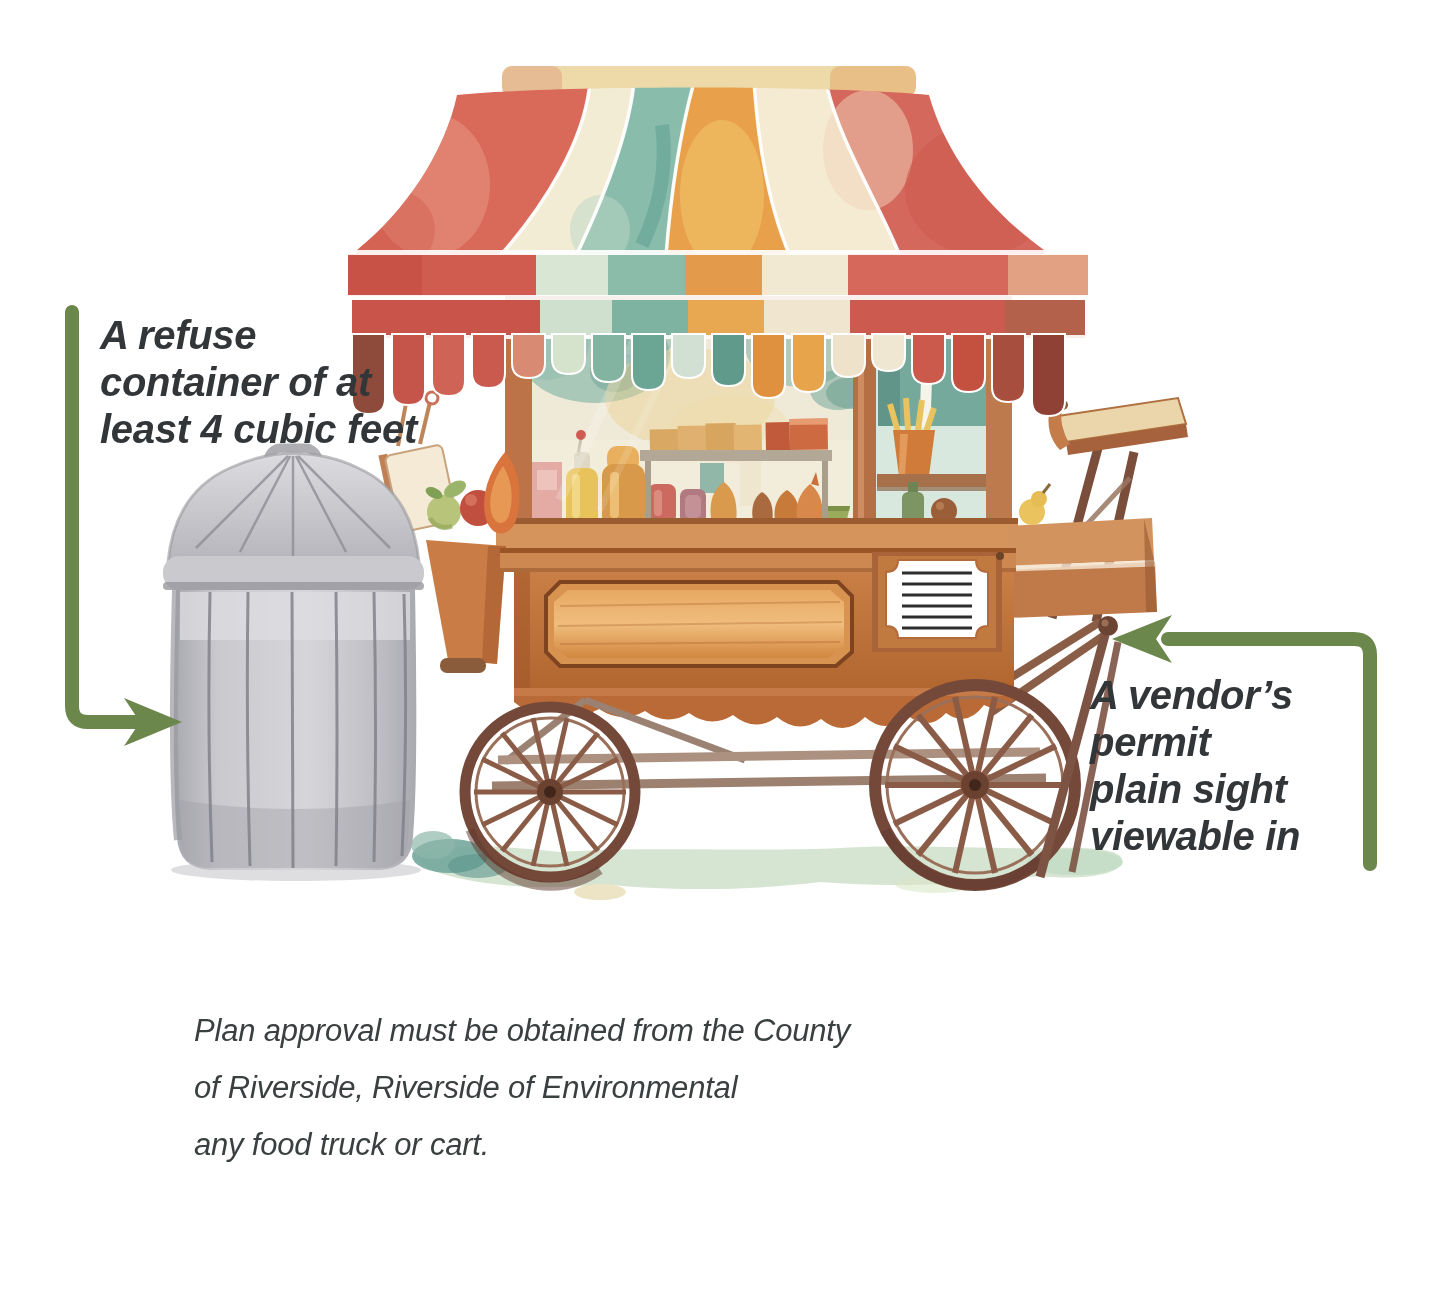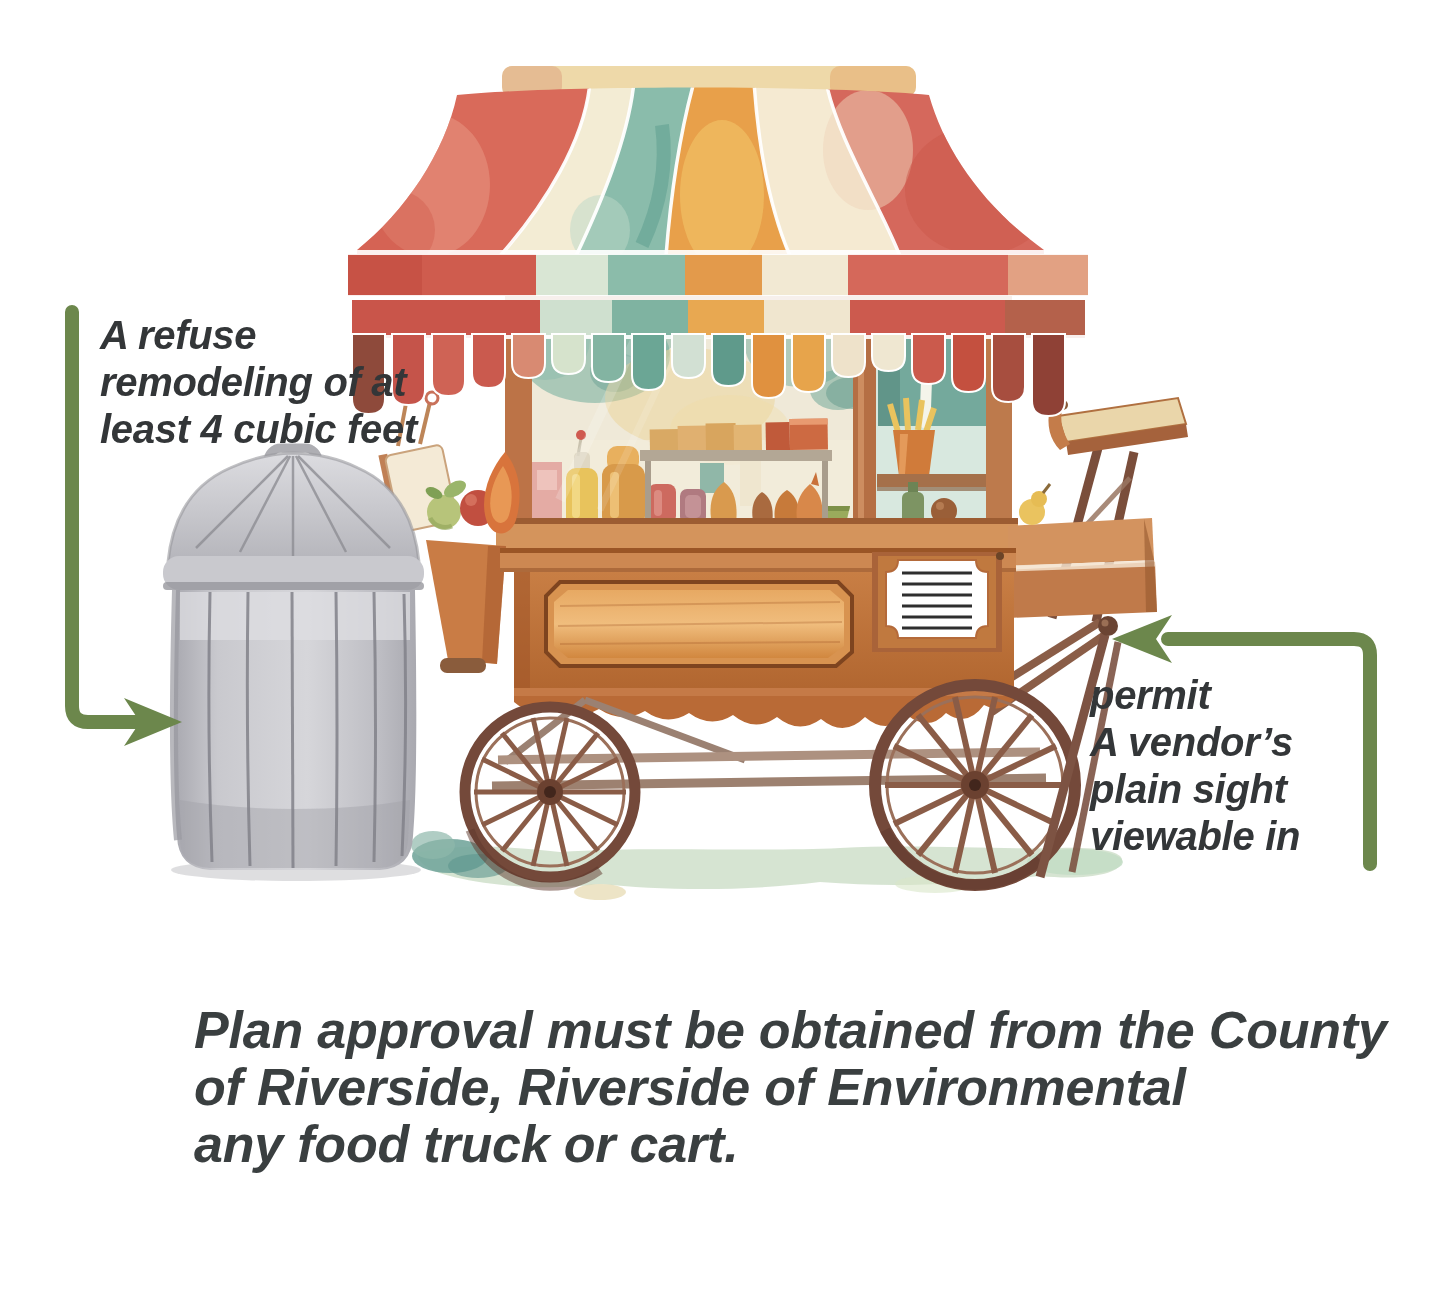--- a/index.html
+++ b/index.html
@@ -6,21 +6,21 @@
   #canvas{
     position:relative;width:1429px;height:1290px;background:#ffffff;overflow:hidden;
     font-family:"Liberation Sans", sans-serif;
   }
   .label{
     position:absolute;color:#333638;font-weight:700;font-style:italic;
     font-size:40px;line-height:47px;letter-spacing:-0.3px;white-space:nowrap;
   }
   .footer{
     position:absolute;left:194px;top:1002px;color:#3a3f40;font-style:italic;
-    font-weight:700;font-size:52px;line-height:57px;white-space:nowrap;letter-spacing:-0.2px;
+    font-weight:400;font-size:31px;line-height:57px;white-space:nowrap;letter-spacing:-0.2px;
   }
   svg{position:absolute;left:0;top:0;}
 </style>
 </head>
 <body>
 
 <div id="canvas">
 
 <svg width="1429" height="1290" viewBox="0 0 1429 1290" aria-hidden="true">
   <defs>
@@ -374,27 +374,27 @@
     <polygon points="182,722 124,698 140,722 124,746" fill="#6c874c"></polygon>
   </g>
   <g>
     <path d="M1168,639 L1354,639 Q1370,639 1370,655 L1370,864" fill="none" stroke="#6c874c" stroke-width="14" stroke-linecap="round"></path>
     <polygon points="1112,639 1172,615 1156,639 1172,663" fill="#6c874c"></polygon>
   </g>
 </svg>
 
 <div class="label" style="left:100px;top:312px;">
   <div>A refuse</div>
-  <div>remodeling of at</div>
+  <div>container of at</div>
   <div>least 4 cubic feet</div>
 </div>
 
 <div class="label" style="left:1090px;top:672px;">
+  <div>A vendor’s</div>
   <div>permit</div>
-  <div>A vendor’s</div>
   <div>plain sight</div>
   <div>viewable in</div>
 </div>
 
 <div class="footer">
   <div>Plan approval must be obtained from the County</div>
   <div>of Riverside, Riverside of Environmental</div>
   <div>any food truck or cart.</div>
 </div>
 

